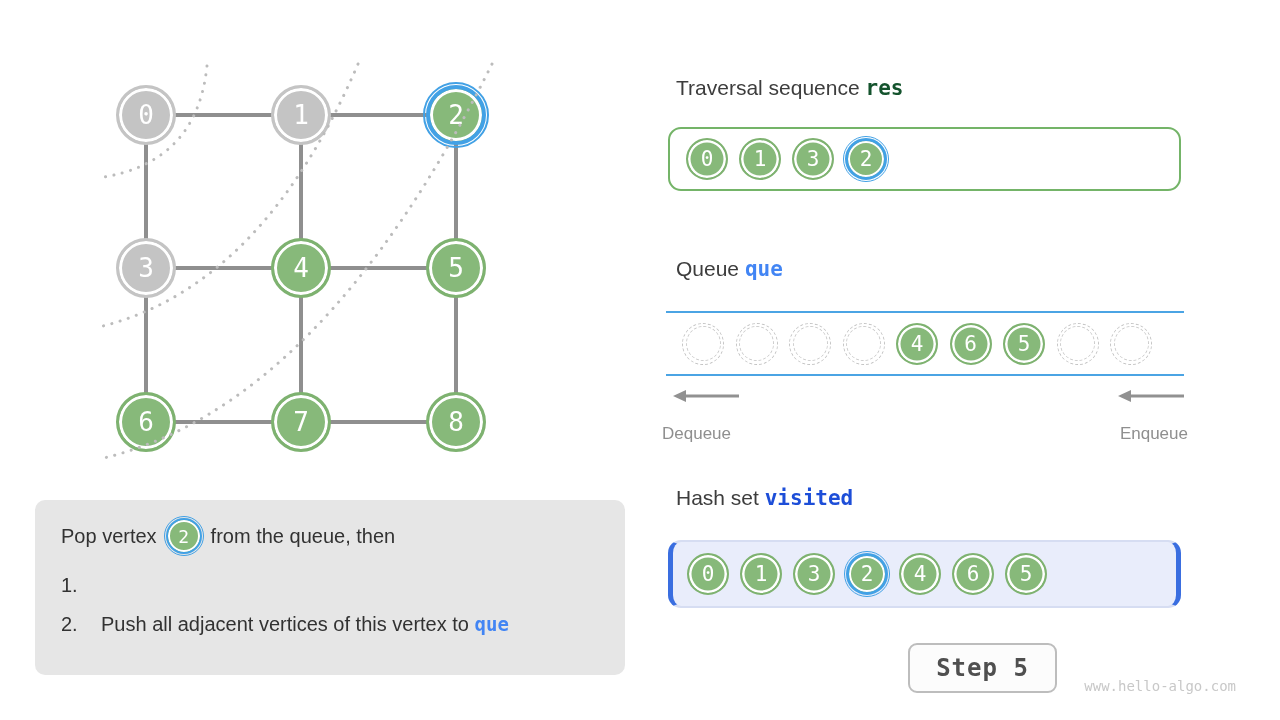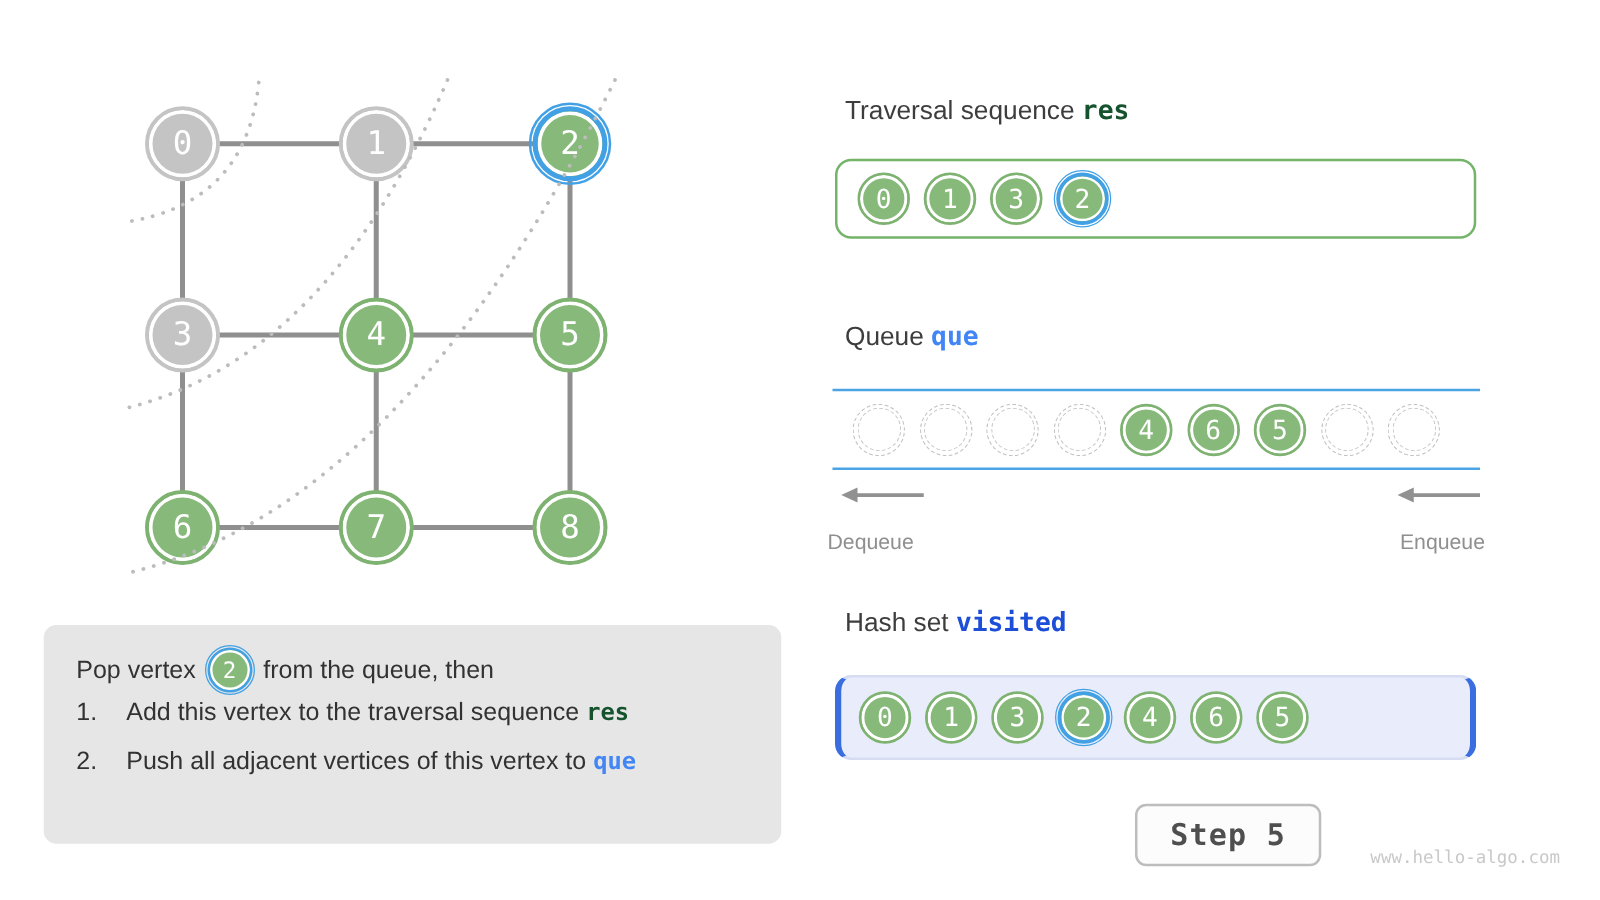--- a/index.html
+++ b/index.html
@@ -43,37 +43,37 @@
   .pc.empty::before{content:"";position:absolute;inset:2.5px;border:1.5px dashed #cccccc;border-radius:50%;}
 
   .arrow{position:absolute;width:70px;height:16px;}
   #arrow-dequeue{left:671px;top:388px;} #arrow-enqueue{left:1116px;top:388px;}
   .qlabel{position:absolute;top:396px;font-size:17px;color:#8f8f8f;margin-top:28px;}
   #label-dequeue{left:662px;} #label-enqueue{right:92px;}
 
   
   #explain{position:absolute;left:35px;top:500px;width:590px;height:175px;box-sizing:border-box;
       background:#e6e6e6;border-radius:10px;padding:18px 26px;color:#323232;font-size:20px;}
-  .intro{display:flex;align-items:center;gap:9px;margin-bottom:2px;}
+  .intro{display:flex;align-items:center;gap:9px;margin-bottom:17px;}
   .mini-circle{width:36px;height:36px;border-radius:50%;box-sizing:border-box;flex:0 0 auto;
       background:#87b97a;border:2.5px solid #42a1e5;box-shadow:inset 0 0 0 2px #fff;
       outline:1.5px solid #42a1e5;outline-offset:1px;
       display:flex;align-items:center;justify-content:center;color:#fff;
       font-family:"DejaVu Sans Mono",monospace;font-size:18px;}
   .list-item{display:flex;gap:14px;margin-bottom:11px;line-height:28px;}
   .num{flex:0 0 26px;text-align:left;}
   .list-item .code{font-size:19px;}
 
   
   #step-btn{position:absolute;left:908px;top:643px;width:149px;height:50px;box-sizing:border-box;
       background:#fcfcfc;border:2px solid #bdbdbd;border-radius:9px;
       display:flex;align-items:center;justify-content:center;
       font-family:"DejaVu Sans Mono",monospace;font-weight:bold;font-size:24px;color:#4f4f4f;
       letter-spacing:1px;cursor:pointer;}
-  #watermark{position:absolute;right:32px;top:678px;font-family:"DejaVu Sans Mono",monospace;
+  #watermark{position:absolute;right:44px;top:678px;font-family:"DejaVu Sans Mono",monospace;
       font-size:14px;color:#c8c8c8;margin-left:20px;}
 </style>
 </head>
 <body>
 <div id="app">
 
   <div id="graph">
     <svg id="edges" width="640" height="500">
         <line x1="146" y1="115" x2="301" y2="115" stroke="#8f8f8f" stroke-width="4"></line>
         <line x1="301" y1="115" x2="456" y2="115" stroke="#8f8f8f" stroke-width="4"></line>
@@ -156,21 +156,20 @@
     </div>
 
   <div id="explain">
     <div class="intro">
       <span>Pop vertex</span>
       <span class="mini-circle">2</span>
       <span>from the queue, then</span>
     </div>
     <div class="list-item">
       <span class="num">1.</span>
-      <span><span>Add this vertex to the traversal sequence </span><span class="code c-res">res</span></span>
     </div>
     <div class="list-item">
       <span class="num">2.</span>
       <span>
         <span style="display:block;"><span>Push all adjacent vertices of this vertex to </span><span class="code c-que">que</span></span>
       </span>
     </div>
   </div>
 
   <div id="step-btn">Step 5</div>

